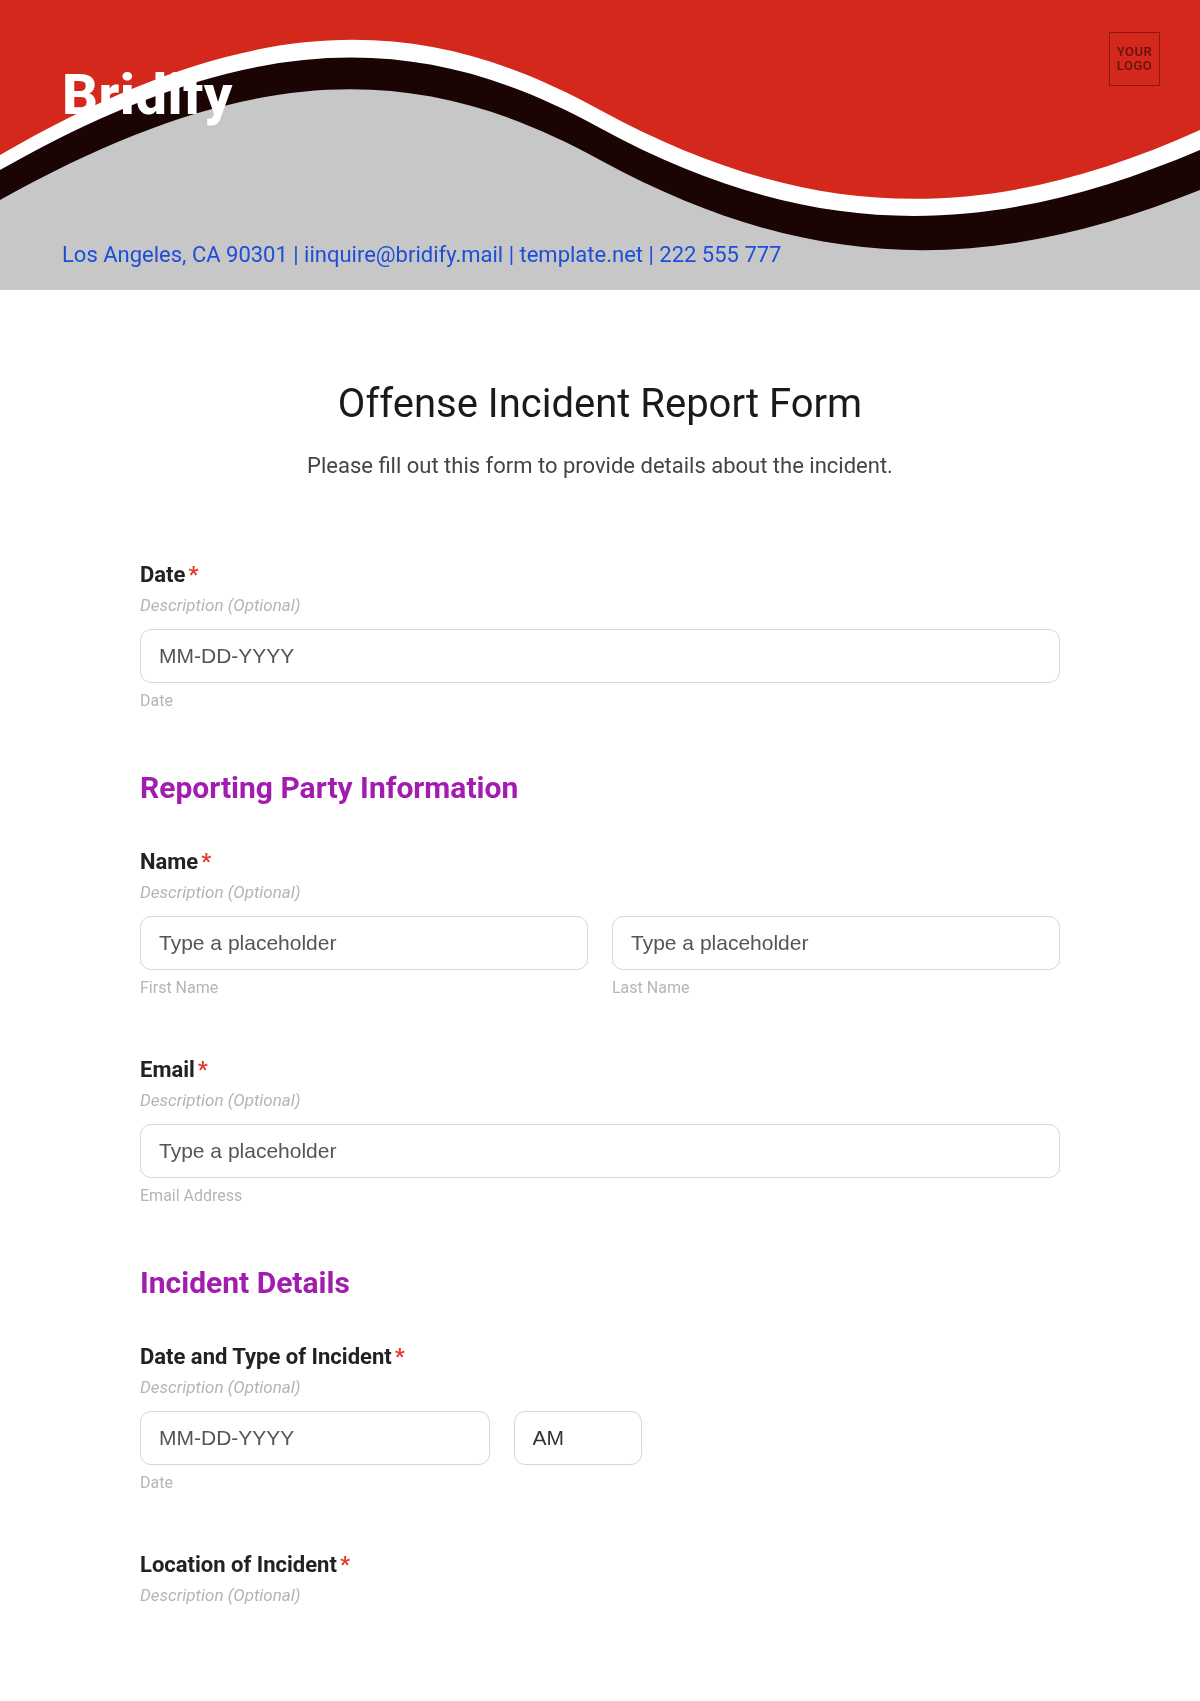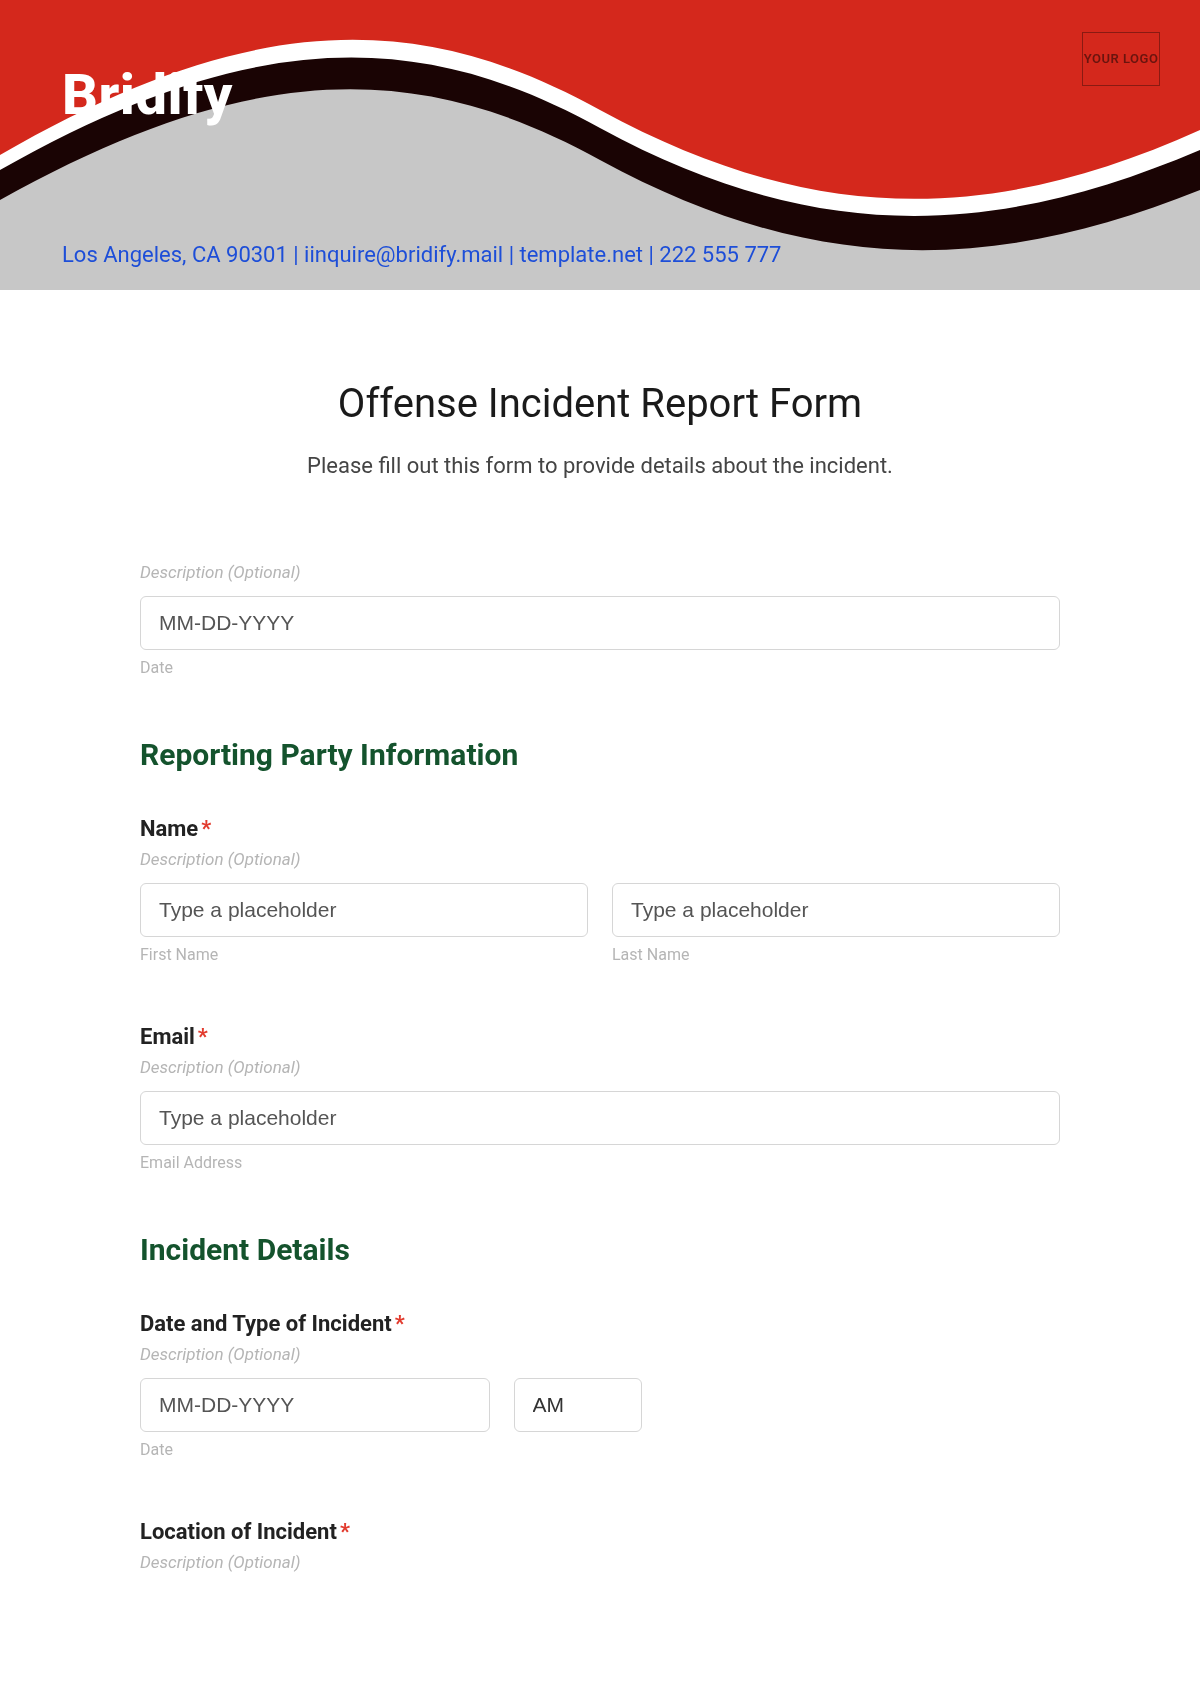--- a/index.html
+++ b/index.html
@@ -23,21 +23,21 @@
     left: 62px;
     color: #fff;
     font-size: 56px;
     font-weight: 800;
     letter-spacing: .5px;
   }
   .logo-box {
     position: absolute;
     top: 32px;
     right: 40px;
-    width: 78px;
+    width: 51px;
     height: 54px;
     border: 1px solid rgba(0,0,0,.35);
     color: rgba(0,0,0,.5);
     font-size: 13px;
     line-height: 1.05;
     font-weight: 600;
     display: flex;
     align-items: center;
     justify-content: center;
     text-align: center;
@@ -78,39 +78,39 @@
   .req { color: #e23b2e; margin-left: 3px; }
   .desc {
     color: #b5b5b5;
     font-style: italic;
     font-size: 17px;
     margin-bottom: 14px;
   }
   .input {
     width: 100%;
     border: 1px solid #d6d6d6;
-    border-radius: 6px;
+    border-radius: 11px;
     padding: 14px 18px;
     font-size: 21px;
     color: #333;
     background: #fff;
     outline: none;
   }
   .input::placeholder { color: #555; }
   .sublabel {
     color: #b5b5b5;
     font-size: 16px;
     margin-top: 8px;
   }
   .row { display: flex; gap: 24px; }
   .col { flex: 1; }
   .section-h {
     font-size: 30px;
     font-weight: 700;
-    color: #14532d;
+    color: #a21caf;
     margin: 24px 0 44px;
   }
   .time-row { display: flex; gap: 24px; }
   .time-row .c-date { flex: 0 0 38%; }
   .time-row .c-time { flex: 0 0 38%; }
   .time-row .c-ampm { flex: 0 0 14%; }
 </style>
 </head>
 <body>
 
@@ -125,20 +125,23 @@
   <div class="logo-box">YOUR LOGO</div>
   <div class="contact-line">Los Angeles, CA 90301 | iinquire@bridify.mail | template.net | 222 555 777</div>
 </div>
 
 <div class="page">
 
   <h1 class="form-title">Offense Incident Report Form</h1>
   <p class="form-sub">Please fill out this form to provide details about the incident.</p>
 
   <div class="field">
+    <div class="label">
+      <span>Date</span><span class="req">*</span>
+    </div>
     <div class="desc">Description (Optional)</div>
     <input class="input" placeholder="MM-DD-YYYY" style="">
     <div class="sublabel">Date</div>
   </div>
 
   <h2 class="section-h">Reporting Party Information</h2>
 
   <div class="field">
     <div class="label">
       <span>Name</span><span class="req">*</span>

